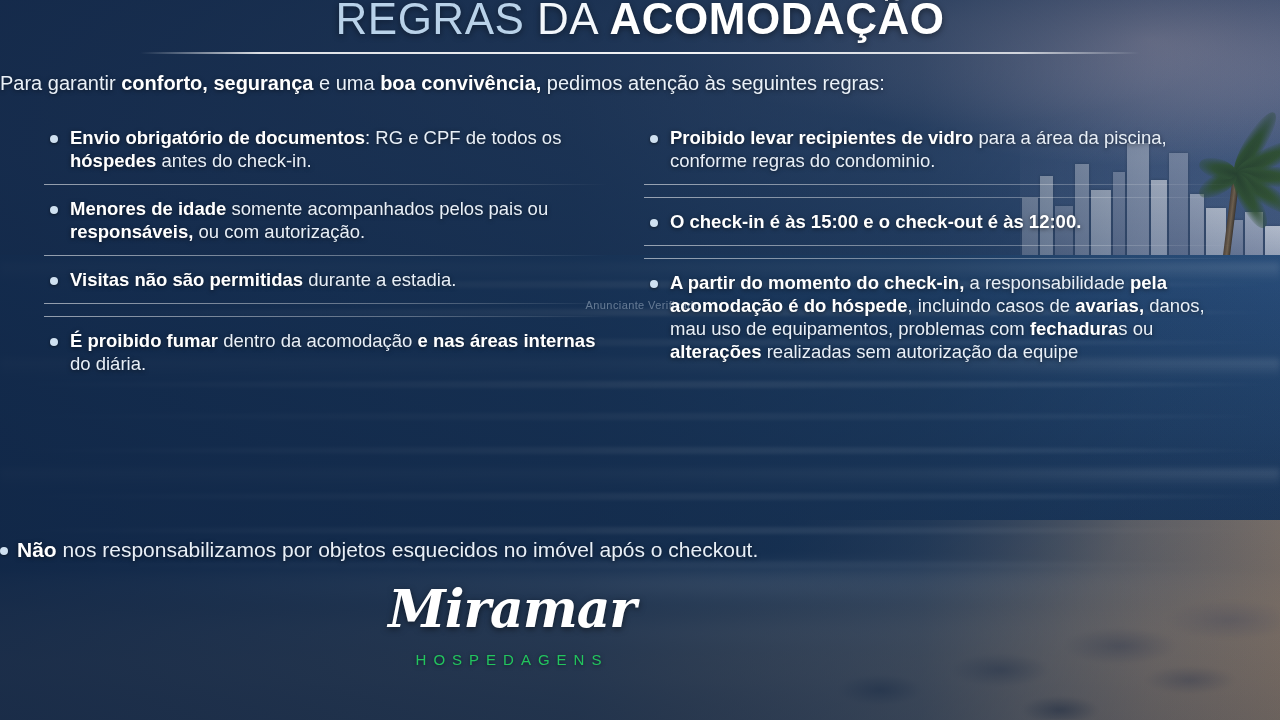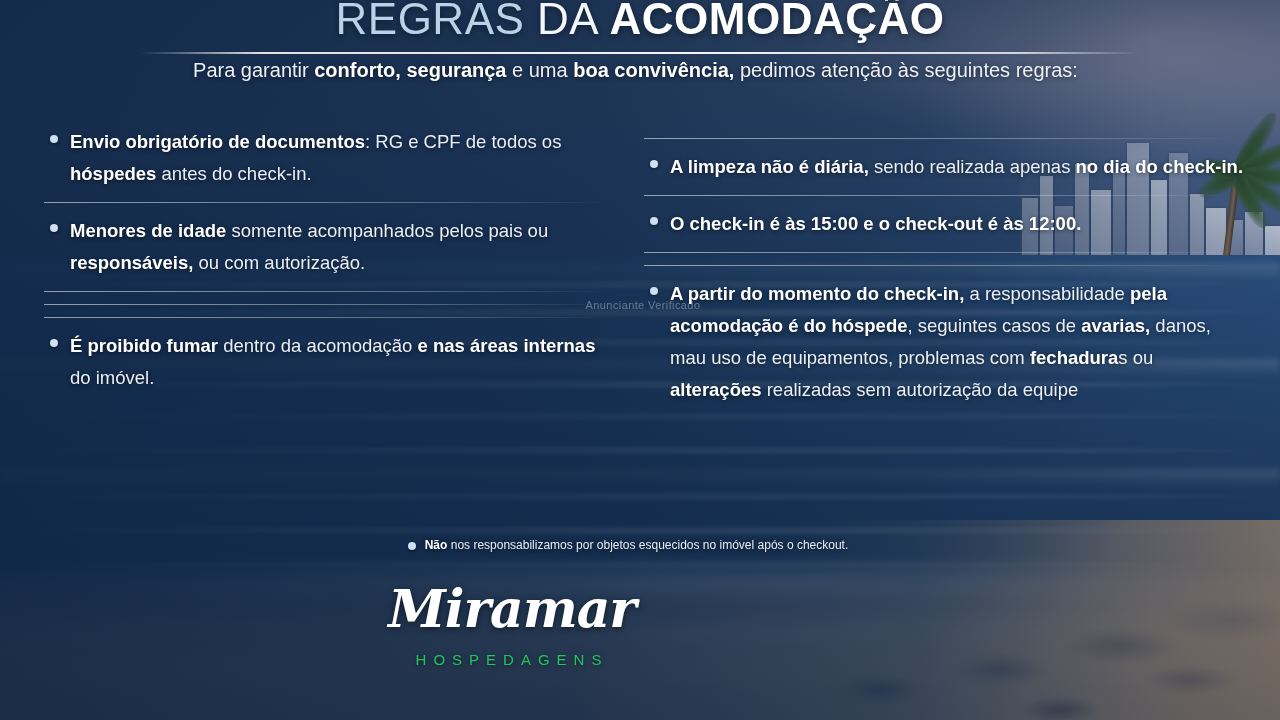--- a/index.html
+++ b/index.html
@@ -107,49 +107,49 @@
   .title .t-light { color:#b9d2e9; font-weight:400; }
   .title .t-plain { color:#f3f7fb; font-weight:400; }
   .title .t-bold  { color:#ffffff; font-weight:700; }
 
   .hr-top {
     position:absolute; left:140px; top:52px; width:1000px; height:2px;
     background:linear-gradient(90deg, rgba(255,255,255,0), rgba(255,255,255,.85) 12%, rgba(255,255,255,.95) 55%, rgba(255,255,255,.75) 88%, rgba(255,255,255,0));
   }
 
   .subtitle {
-    position:absolute; left:0; top:59px; width:1271px; text-align:center;
+    position:absolute; left:0; top:72px; width:1271px; text-align:left;
     font-size:20px; color:#eaf1f8; white-space:nowrap;
     text-shadow:0 1px 4px rgba(0,0,0,.5);
   }
   .subtitle b { font-weight:700; color:#ffffff; }
 
   .col { position:absolute; top:126px; }
   .col-left  { left:44px;  width:570px; }
   .col-right { left:644px; width:600px; }
 
   .bullet { position:relative; padding-left:26px; margin-bottom:4px; }
   .bullet .dot {
     position:absolute; left:6px; top:9px; width:8px; height:8px; border-radius:50%;
     background:#cfe0f0; box-shadow:0 1px 3px rgba(0,0,0,.5);
   }
   .bullet p {
-    font-size:18.5px; line-height:32px; color:#e8eff7;
+    font-size:18.5px; line-height:23px; color:#e8eff7;
     text-shadow:0 1px 4px rgba(0,0,0,.55);
   }
   .bullet p b { font-weight:700; color:#ffffff; }
 
   .sep {
     height:1px; margin:12px 6px 12px 0;
     background:linear-gradient(90deg, rgba(255,255,255,.55), rgba(255,255,255,.30) 65%, rgba(255,255,255,0));
   }
 
   .final {
-    position:absolute; left:0; top:538px; width:1256px; text-align:center;
-    font-size:12px; color:#e8eff7; white-space:nowrap;
+    position:absolute; left:0; top:538px; width:1256px; text-align:left;
+    font-size:21px; color:#e8eff7; white-space:nowrap;
     text-shadow:0 1px 4px rgba(0,0,0,.55);
   }
   .final .dot {
     display:inline-block; width:8px; height:8px; border-radius:50%;
     background:#cfe0f0; margin-right:9px; vertical-align:middle;
     box-shadow:0 1px 3px rgba(0,0,0,.5);
   }
   .final b { font-weight:700; color:#fff; }
 
   .logo { position:absolute; left:0; top:578px; width:1024px; text-align:center; }
@@ -247,52 +247,56 @@
       <p><b>Envio obrigatório de documentos</b><span>: RG e CPF de todos os </span><b>hóspedes</b><span> antes do check-in.</span></p>
     </div>
     <div class="sep"></div>
 
     <div class="bullet">
       <span class="dot"></span>
       <p><b>Menores de idade</b><span> somente acompanhados pelos pais ou </span><b>responsáveis,</b><span> ou com autorização.</span></p>
     </div>
     <div class="sep"></div>
 
-    <div class="sep"></div>
-
-    <div class="sep"></div>
-
-    <div class="bullet">
-      <span class="dot"></span>
-      <p><b>É proibido fumar</b><span> dentro da acomodação </span><b>e nas áreas internas</b><span> do imóvel.</span></p>
+    <div class="bullet">
+      <span class="dot"></span>
+      <p><b>Visitas não são permitidas</b><span> durante a estadia.</span></p>
+    </div>
+    <div class="sep"></div>
+
+    <div class="sep"></div>
+
+    <div class="bullet">
+      <span class="dot"></span>
+      <p><b>É proibido fumar</b><span> dentro da acomodação </span><b>e nas áreas internas</b><span> do diária.</span></p>
     </div>
 
   </div>
 
   <div class="col col-right">
 
-    <div class="sep"></div>
-
-    <div class="bullet">
-      <span class="dot"></span>
-      <p><b>A limpeza não é diária,</b><span> sendo realizada apenas </span><b>no dia do check-in.</b></p>
-    </div>
+    <div class="bullet">
+      <span class="dot"></span>
+      <p><b>Proibido levar recipientes de vidro</b><span> para a área da piscina, conforme regras do condominio.</span></p>
+    </div>
+    <div class="sep"></div>
+
     <div class="sep"></div>
 
     <div class="bullet">
       <span class="dot"></span>
       <p><b>O check-in é às 15:00 e o check-out é às 12:00.</b></p>
     </div>
     <div class="sep"></div>
 
     <div class="sep"></div>
 
     <div class="bullet">
       <span class="dot"></span>
-      <p><b>A partir do momento do check-in,</b><span> a responsabilidade </span><b>pela acomodação é do hóspede</b><span>, seguintes casos de </span><b>avarias,</b><span> danos, mau uso de equipamentos, problemas com </span><b>fechadura</b><span>s ou </span><b>alterações</b><span> realizadas sem autorização da equipe</span></p>
+      <p><b>A partir do momento do check-in,</b><span> a responsabilidade </span><b>pela acomodação é do hóspede</b><span>, incluindo casos de </span><b>avarias,</b><span> danos, mau uso de equipamentos, problemas com </span><b>fechadura</b><span>s ou </span><b>alterações</b><span> realizadas sem autorização da equipe</span></p>
     </div>
 
   </div>
 
   <div class="final">
     <span class="dot"></span><b>Não</b><span> nos responsabilizamos por objetos esquecidos no imóvel após o checkout.</span>
   </div>
 
   <div class="logo">
     <div class="logo-mark">Miramar</div>

